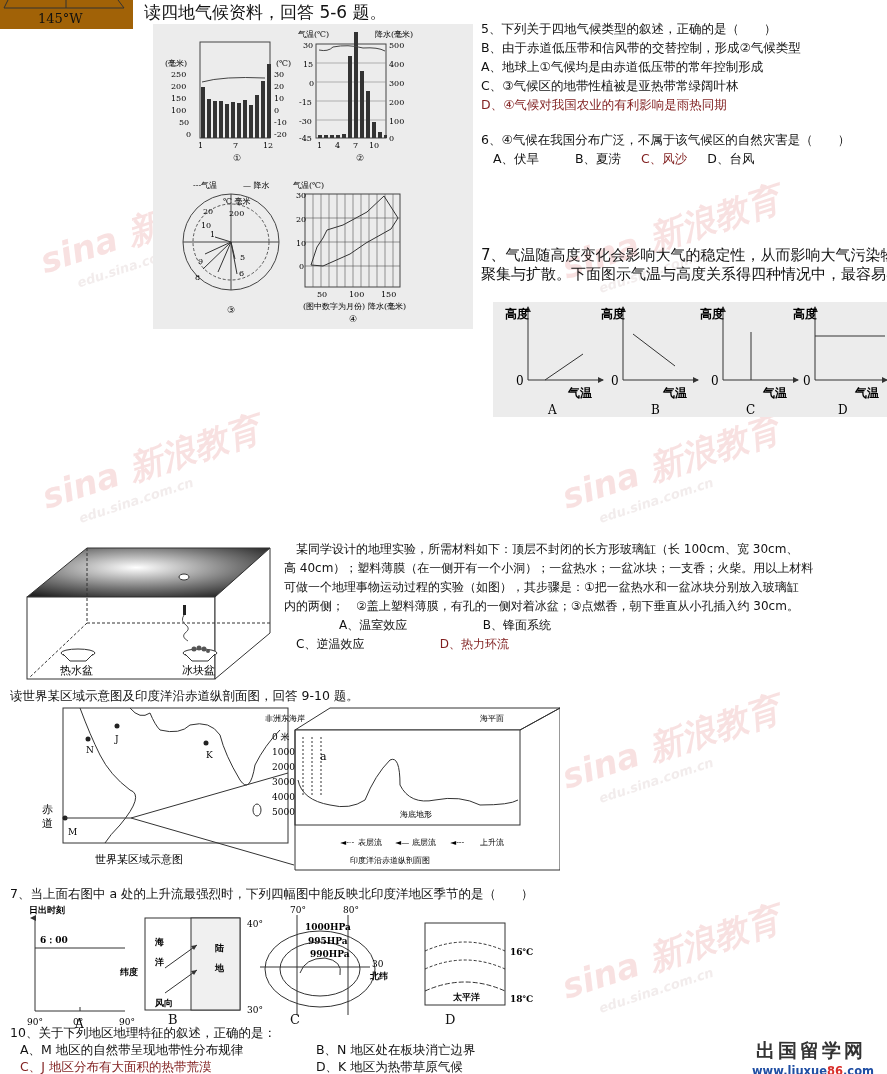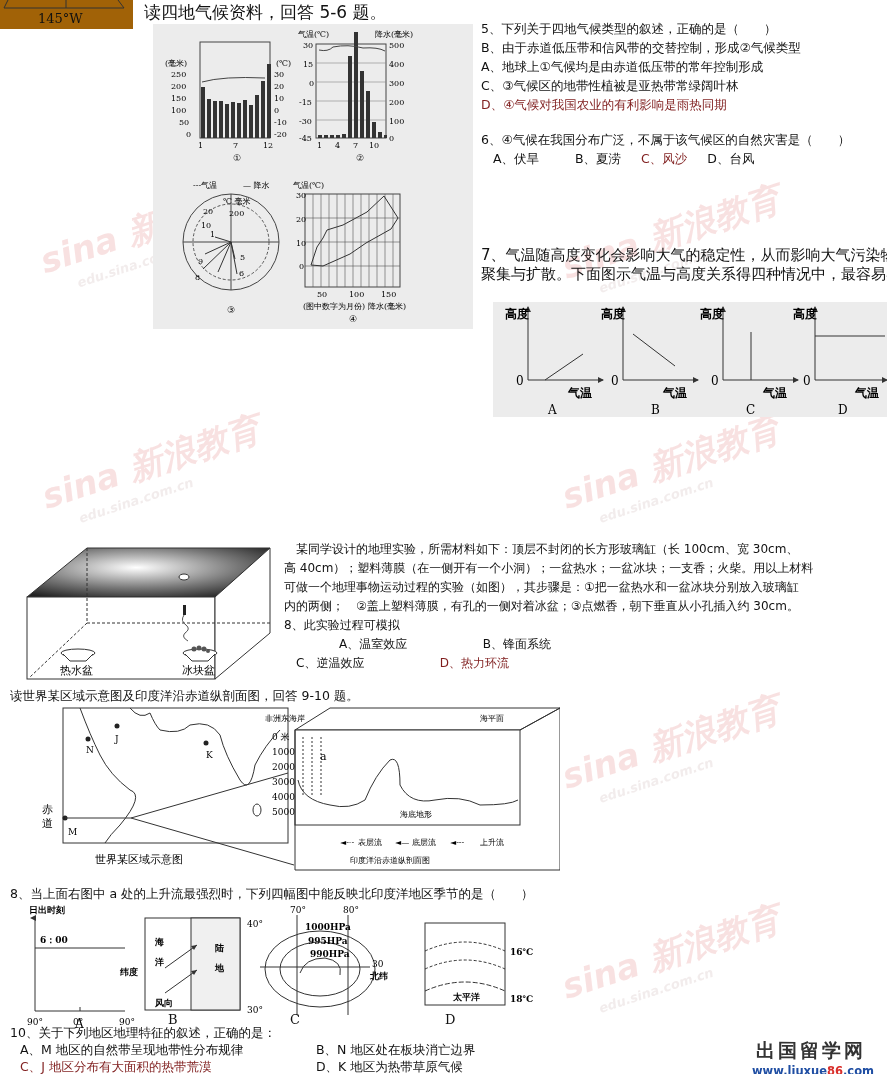--- a/index.html
+++ b/index.html
@@ -288,21 +288,20 @@
     <text x="40" y="129" font-size="11" font-family="DejaVu Sans, sans-serif">热水盆</text>
     <text x="162" y="129" font-size="11" font-family="DejaVu Sans, sans-serif">冰块盆</text>
   </svg>
 </div>
 
 <div class="abs" style="left:284px;top:540px;font-size:12px;">
   <div class="line" style="line-height:19px;">　某同学设计的地理实验，所需材料如下：顶层不封闭的长方形玻璃缸（长 100cm、宽 30cm、</div>
   <div class="line" style="line-height:19px;">高 40cm）；塑料薄膜（在一侧开有一个小洞）；一盆热水；一盆冰块；一支香；火柴。用以上材料</div>
   <div class="line" style="line-height:19px;">可做一个地理事物运动过程的实验（如图），其步骤是：①把一盆热水和一盆冰块分别放入玻璃缸</div>
   <div class="line" style="line-height:19px;">内的两侧；　②盖上塑料薄膜，有孔的一侧对着冰盆；③点燃香，朝下垂直从小孔插入约 30cm。</div>
-  <div class="line" style="line-height:19px;">8、此实验过程可模拟</div>
   <div class="line" style="line-height:19px;padding-left:12px;">
     <span style="display:inline-block;width:140px;margin-left:43px;">A、温室效应</span>
     <span>B、锋面系统</span>
   </div>
   <div class="line" style="line-height:19px;padding-left:12px;">
     <span style="display:inline-block;width:140px;">C、逆温效应</span>
     <span class="red">D、热力环流</span>
   </div>
 </div>
 
@@ -356,21 +355,21 @@
     <text x="300" y="140" font-size="8" font-family="DejaVu Sans, sans-serif">◄-·- </text>
     <text x="318" y="140" font-size="8" font-family="DejaVu Sans, sans-serif">表层流</text>
     <text x="355" y="140" font-size="8" font-family="DejaVu Sans, sans-serif">◄—</text>
     <text x="372" y="140" font-size="8" font-family="DejaVu Sans, sans-serif">底层流</text>
     <text x="410" y="140" font-size="8" font-family="DejaVu Sans, sans-serif">◄---</text>
     <text x="440" y="140" font-size="8" font-family="DejaVu Sans, sans-serif">上升流</text>
     <text x="310" y="158" font-size="8" font-family="DejaVu Sans, sans-serif">印度洋沿赤道纵剖面图</text>
   </svg>
 </div>
 
-<div class="abs line" style="left:10px;top:884px;font-size:12.5px;">8、当上面右图中 a 处的上升流最强烈时，下列四幅图中能反映北印度洋地区季节的是（　　）</div>
+<div class="abs line" style="left:10px;top:884px;font-size:12.5px;">7、当上面右图中 a 处的上升流最强烈时，下列四幅图中能反映北印度洋地区季节的是（　　）</div>
 
 <div class="abs" style="left:25px;top:903px;width:520px;height:125px;">
   <svg width="520" height="125" font-size="9">
     <defs>
         <marker id="ar2" markerWidth="6" markerHeight="6" refX="3" refY="5" orient="auto">
           <path d="M0,6 L3,0 L6,6 z" fill="#333"></path>
         </marker>
       </defs>
 
     <g>

